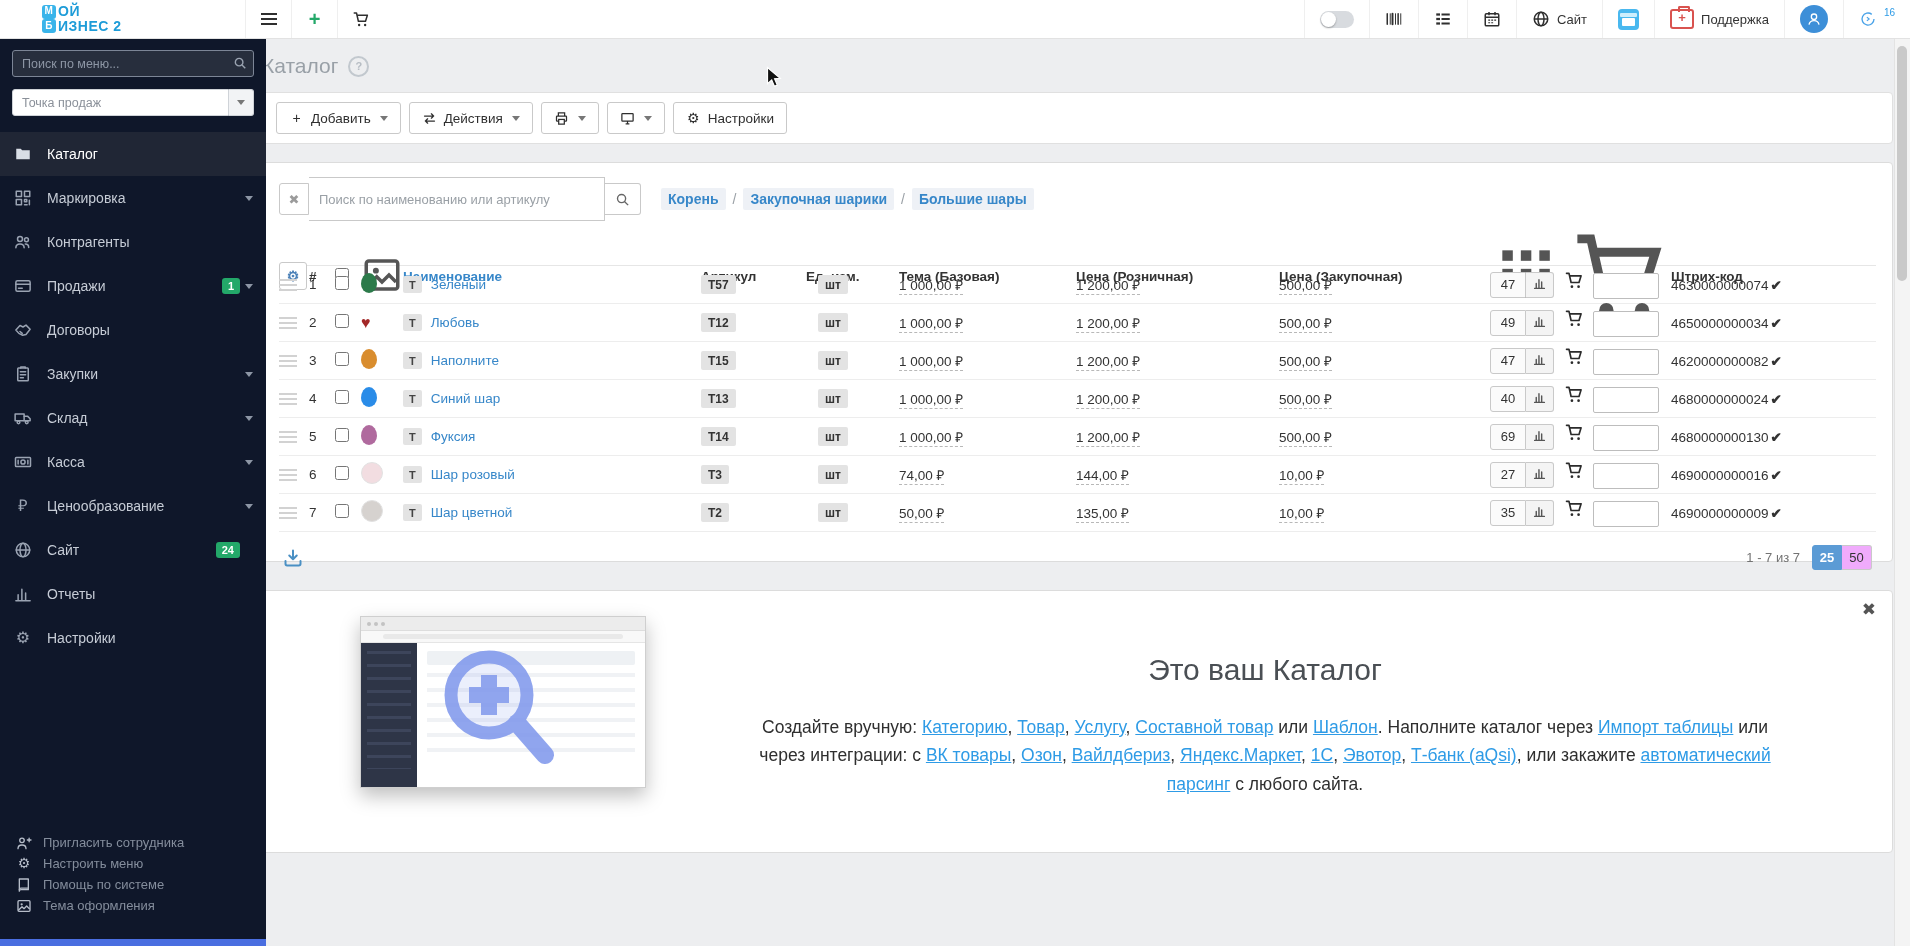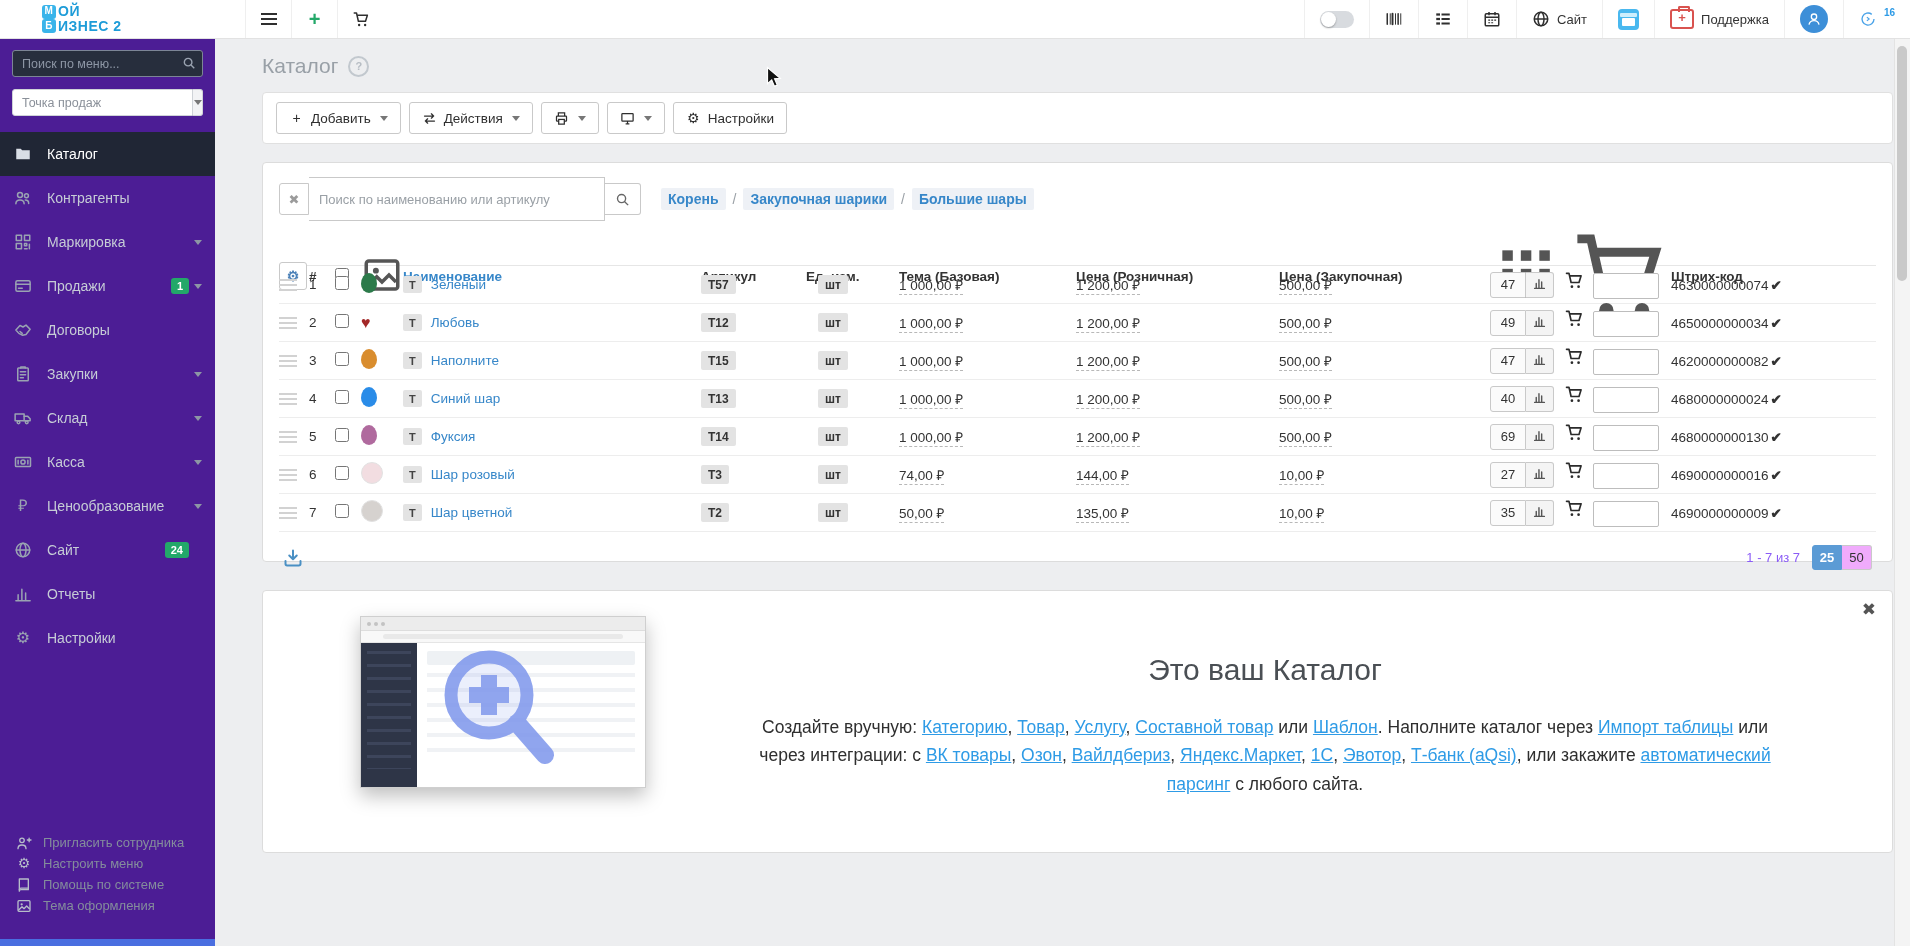--- a/index.html
+++ b/index.html
@@ -24,24 +24,24 @@
   .edu-chip{width:21px;height:21px;border-radius:4px;background:#49b8ef;position:relative}
   .edu-chip::after{content:"";position:absolute;left:4px;top:9px;width:13px;height:8px;background:#fff;border-radius:1px}
   .edu-chip::before{content:"";position:absolute;left:2px;top:4px;width:17px;height:4px;background:#cdeefc;border-radius:1px}
   .support-chip{width:20px;height:16px;border:2px solid var(--red,#d9534f);border-radius:3px;position:relative;background:#fff}
   .support-chip::before{content:"";position:absolute;left:6px;top:-5px;width:8px;height:4px;border:2px solid var(--red,#d9534f);border-bottom:none;border-radius:2px 2px 0 0}
   .support-chip::after{content:"+";position:absolute;left:0;right:0;top:-1px;text-align:center;color:var(--red,#d9534f);font-weight:bold;font-size:13px}
   .avatar{width:28px;height:28px;border-radius:50%;background:var(--avatar,#3d8fd8);color:#fff;display:flex;align-items:center;justify-content:center}
   .avatar svg{width:16px;height:16px}
   .notif{position:relative;color:#4aa3e8;display:flex;align-items:center}
   .notif .tb-icon{color:#4aa3e8}
-  .notif sup{color:#2e9be6;font-weight:bold;font-size:10px;position:relative;top:-7px}
+  .notif sup{color:#2e9be6;font-weight:normal;font-size:10px;position:relative;top:-7px}
 
   
-  .sidebar{position:absolute;top:38px;left:0;width:215px;bottom:0;background:#4c1d95;z-index:5}
+  .sidebar{position:absolute;top:38px;left:0;width:266px;bottom:0;background:#0f172a;z-index:5}
   .sb-search{margin:12px 12px 0;position:relative}
   .sb-search input{width:100%;box-sizing:border-box;height:27px;background:#272e3d;border:1px solid #7c8596;border-radius:3px;color:#aab3c0;font-size:12.5px;padding:0 26px 0 9px;outline:none}
   .sb-search input::placeholder{color:#8d96a5}
   .sb-search .s-ico{position:absolute;right:7px;top:6px;width:14px;height:14px;color:#9aa3b1}
   .sb-search .s-ico svg{width:100%;height:100%}
   .sb-pos{margin:12px 12px 0;display:flex}
   .sb-pos input{flex:1;height:27px;box-sizing:border-box;background:#fff;border:1px solid #cfd3d8;border-radius:3px 0 0 3px;font-size:12.5px;color:#555;padding:0 9px;outline:none}
   .sb-pos input::placeholder{color:#8a9099}
   .sb-pos .sel-btn{width:24px;background:#f2f3f5;border:1px solid #cfd3d8;border-left:none;border-radius:0 3px 3px 0;display:flex;align-items:center;justify-content:center}
   .caret{width:0;height:0;border-left:4px solid transparent;border-right:4px solid transparent;border-top:5px solid #777}
@@ -106,21 +106,21 @@
   .stk-c{width:28px;height:26px;border:1px solid #c9c9c9;border-left:none;border-radius:0 3px 3px 0;background:#f4f4f4;display:inline-flex;align-items:center;justify-content:center;color:#555;box-sizing:border-box;cursor:pointer}
   .stk-c svg{width:13px;height:13px}
   .cart-btn{width:20px;height:20px;color:#2b2b2b;display:inline-flex;cursor:pointer}
   .cart-btn svg{width:100%;height:100%}
   .qty{width:66px;height:26px;border:1px solid #bdbdbd;border-radius:2px;margin-left:9px;box-sizing:border-box;outline:none;padding:0 6px;font-size:13px}
   .bc-check{font-weight:bold;color:#333;margin-left:2px}
   .table-footer{display:flex;align-items:center;justify-content:space-between;padding:13px 4px 0}
   .dl-btn{width:20px;height:20px;color:#4a90c4;cursor:pointer}
   .dl-btn svg{width:100%;height:100%}
   .pager{display:flex;align-items:center;gap:12px}
-  .pg-range{color:#8b5cf6;font-size:13px}
+  .pg-range{color:#737373;font-size:13px}
   .pg-group{display:inline-flex}
   .pg-size{min-width:30px;height:25px;display:inline-flex;align-items:center;justify-content:center;font-size:13px;border:1px solid #c9c9c9;background:#f0abfc;color:#333;cursor:pointer;box-sizing:border-box}
   .pg-size:first-child{border-radius:3px 0 0 3px}
   .pg-size:last-child{border-radius:0 3px 3px 0;border-left:none}
   .pg-size.active{background:var(--pgblue,#5b9bd5);border-color:var(--pgblue,#5b9bd5);color:#fff;font-weight:bold}
 
   
   .intro-card{position:absolute;left:17px;right:2px;top:552px;height:263px;background:#fff;border:1px solid #dcdcdc;border-radius:4px;box-sizing:border-box}
   .intro-close{position:absolute;top:8px;right:16px;color:#555;font-size:17px;cursor:pointer}
   .intro-thumb{position:absolute;left:97px;top:25px;width:284px;height:170px;background:#fdfdfd;border:1px solid #cfcfcf;box-shadow:0 8px 18px rgba(0,0,0,.25)}
@@ -258,38 +258,38 @@
           <span class="mi-icon">
             <svg viewBox="0 0 24 24" fill="none" stroke="currentColor" stroke-width="2" stroke-linecap="round" stroke-linejoin="round">
               <path d="M3 7V5h6l2 2h10v12H3z" fill="currentColor" stroke="none"></path>
             </svg>
           </span>
           <span>Каталог</span>
         </div>
         <div class="menu-item">
           <span class="mi-icon">
             <svg viewBox="0 0 24 24" fill="none" stroke="currentColor" stroke-width="2" stroke-linecap="round" stroke-linejoin="round">
-              <circle cx="8" cy="8" r="3.3"></circle>
-              <circle cx="16.6" cy="9" r="2.6"></circle>
-              <path d="M2.5 19.5c0-3 2.5-5 5.5-5s5.5 2 5.5 5M15 14.8c2.6 0 4.6 1.8 4.6 4.4"></path>
-            </svg>
-          </span>
-          <span>Контрагенты</span>
-        </div>
-        <div class="menu-item">
-          <span class="mi-icon">
-            <svg viewBox="0 0 24 24" fill="none" stroke="currentColor" stroke-width="2" stroke-linecap="round" stroke-linejoin="round">
               <rect x="3" y="3" width="7" height="7"></rect>
               <rect x="14" y="3" width="7" height="7"></rect>
               <rect x="3" y="14" width="7" height="7"></rect>
               <path d="M14 14h3v3h-3zM20.5 15v6M14 21h3.5"></path>
             </svg>
           </span>
           <span>Маркировка</span>
           <span class="mi-chev"></span>
+        </div>
+        <div class="menu-item">
+          <span class="mi-icon">
+            <svg viewBox="0 0 24 24" fill="none" stroke="currentColor" stroke-width="2" stroke-linecap="round" stroke-linejoin="round">
+              <circle cx="8" cy="8" r="3.3"></circle>
+              <circle cx="16.6" cy="9" r="2.6"></circle>
+              <path d="M2.5 19.5c0-3 2.5-5 5.5-5s5.5 2 5.5 5M15 14.8c2.6 0 4.6 1.8 4.6 4.4"></path>
+            </svg>
+          </span>
+          <span>Контрагенты</span>
         </div>
         <div class="menu-item">
           <span class="mi-icon">
             <svg viewBox="0 0 24 24" fill="none" stroke="currentColor" stroke-width="2" stroke-linecap="round" stroke-linejoin="round">
               <rect x="2.5" y="5" width="19" height="14" rx="2"></rect>
               <path d="M2.5 9.5h19M6 15h5"></path>
             </svg>
           </span>
           <span>Продажи</span>
           <span class="mi-badge">1</span>

